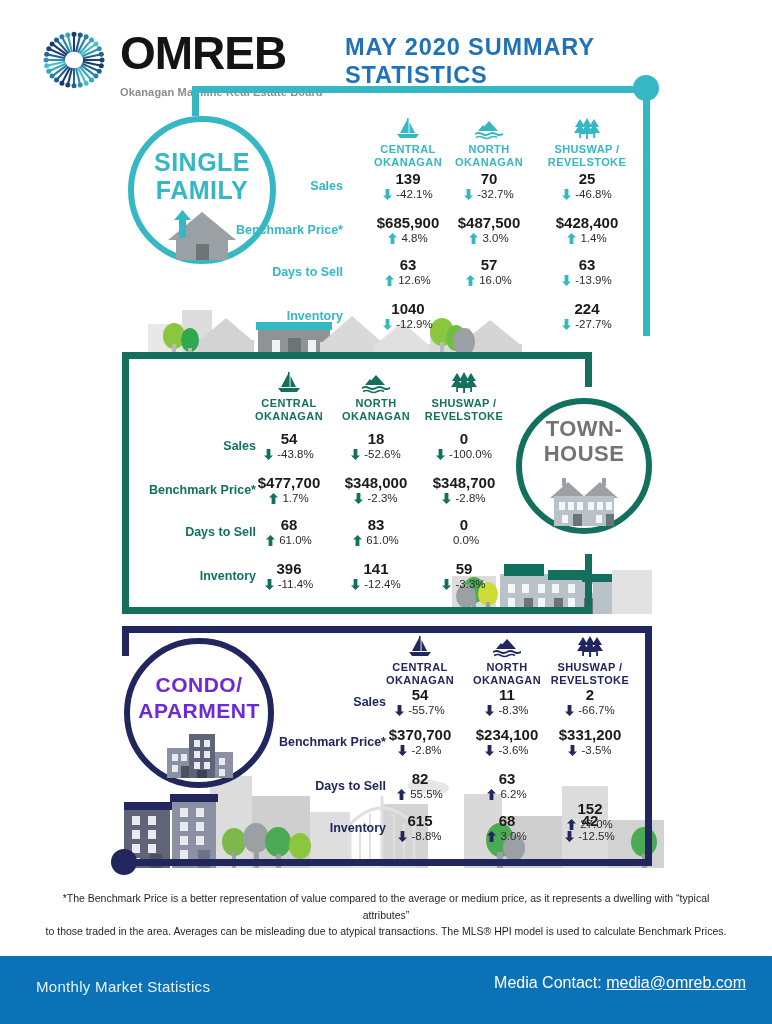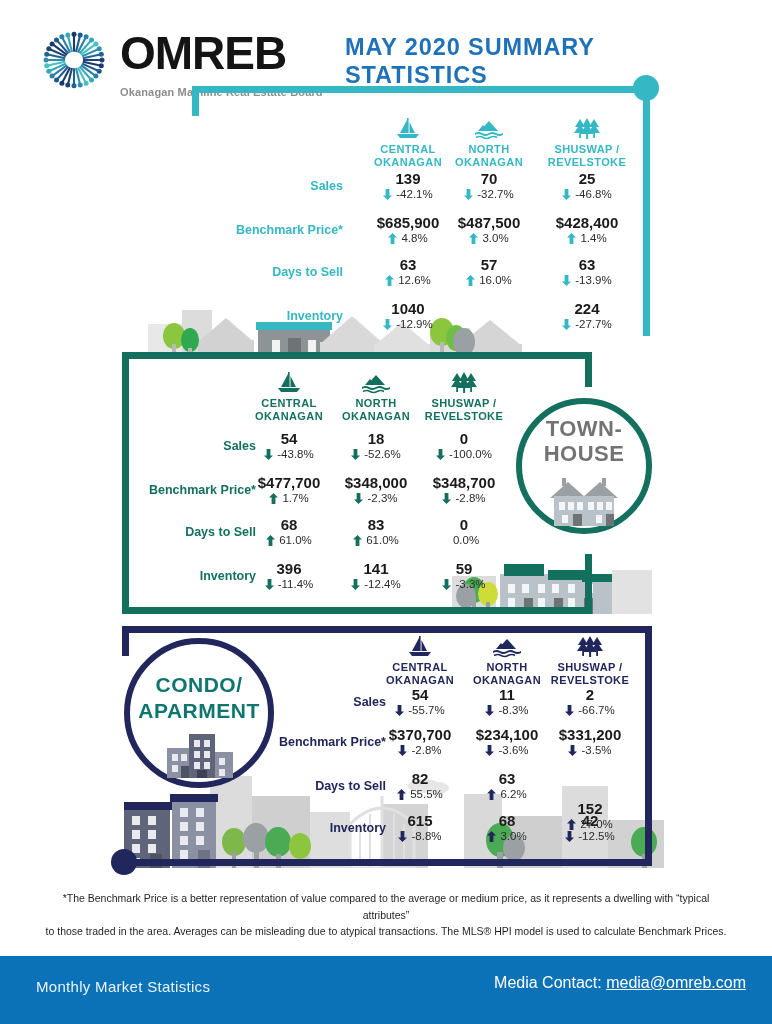--- a/index.html
+++ b/index.html
@@ -69,21 +69,21 @@
 
   .sf-badge { left: 128px; top: 116px; width: 148px; height: 148px; border: 6px solid #35b7c4; }
   .sf-badge .badge-label { top: 26px; font-size: 25px; color: #35b7c4; line-height: 28px; }
   .sf-badge .badge-icon { top: 86px; }
 
   .th-badge { left: 516px; top: 398px; width: 136px; height: 136px; border: 6px solid #13705f; }
   .th-badge .badge-label { top: 12px; font-size: 22px; color: #737373; line-height: 25px; }
   .th-badge .badge-icon { top: 72px; }
 
   .cd-badge { left: 124px; top: 638px; width: 150px; height: 150px; border: 6px solid #21265c; }
-  .cd-badge .badge-label { top: 28px; font-size: 21px; color: #0f766e; line-height: 26px; }
+  .cd-badge .badge-label { top: 28px; font-size: 21px; color: #6d28d9; line-height: 26px; }
   .cd-badge .badge-icon { top: 84px; }
 
   
   .stats { position: absolute; }
   .col-head {
     position: absolute; text-align: center;
     font-size: 11px; font-weight: bold; letter-spacing: 0.4px; line-height: 13px;
   }
   .col-head .ico { display: block; height: 22px; margin-bottom: 3px; }
   .rlabel {
@@ -231,20 +231,35 @@
       <rect x="332" y="56" width="5" height="6" fill="#9aa0a3"></rect>
   </svg>
 
   <div class="frame sf-frame">
     <div class="fline sf-top"></div>
     <div class="fline sf-stub"></div>
     <div class="fline sf-right"></div>
     <div class="fdot sf-dot"></div>
   </div>
 
+  <div class="badge sf-badge">
+    <div class="badge-label">
+      <div>SINGLE</div>
+        <div>FAMILY</div>
+    </div>
+    <div class="badge-icon">
+      <svg width="72" height="52" viewBox="0 0 72 52">
+        <polygon points="36,4 70,32 2,32" fill="#9aa0a3"></polygon>
+        <rect x="10" y="30" width="52" height="22" fill="#9aa0a3"></rect>
+        <rect x="13" y="8" width="7" height="22" fill="#35b7c4"></rect>
+        <polygon points="16.5,2 25,12 8,12" fill="#35b7c4"></polygon>
+        <rect x="30" y="36" width="13" height="16" fill="#6e7376"></rect>
+      </svg>
+    </div>
+  </div>
 
   <div class="stats" style="left:0; top:0; width:772px; height:340px;">
       <div class="col-head" style="left:356px; top:118px; width:104px; color:#35b7c4;">
         <span class="ico"><svg width="26" height="22" viewBox="0 0 26 22">
             <path d="M12.5 1 L12.5 15 L5 15 Z" fill="#35b7c4"></path>
             <path d="M14.5 4 L14.5 15 L20 15 Z" fill="#35b7c4"></path>
             <rect x="12" y="0" width="1.6" height="15" fill="#35b7c4"></rect>
             <path d="M2 16 h22 l-3 4 h-16 z" fill="#35b7c4"></path>
           </svg></span>
         <div>CENTRAL</div>

